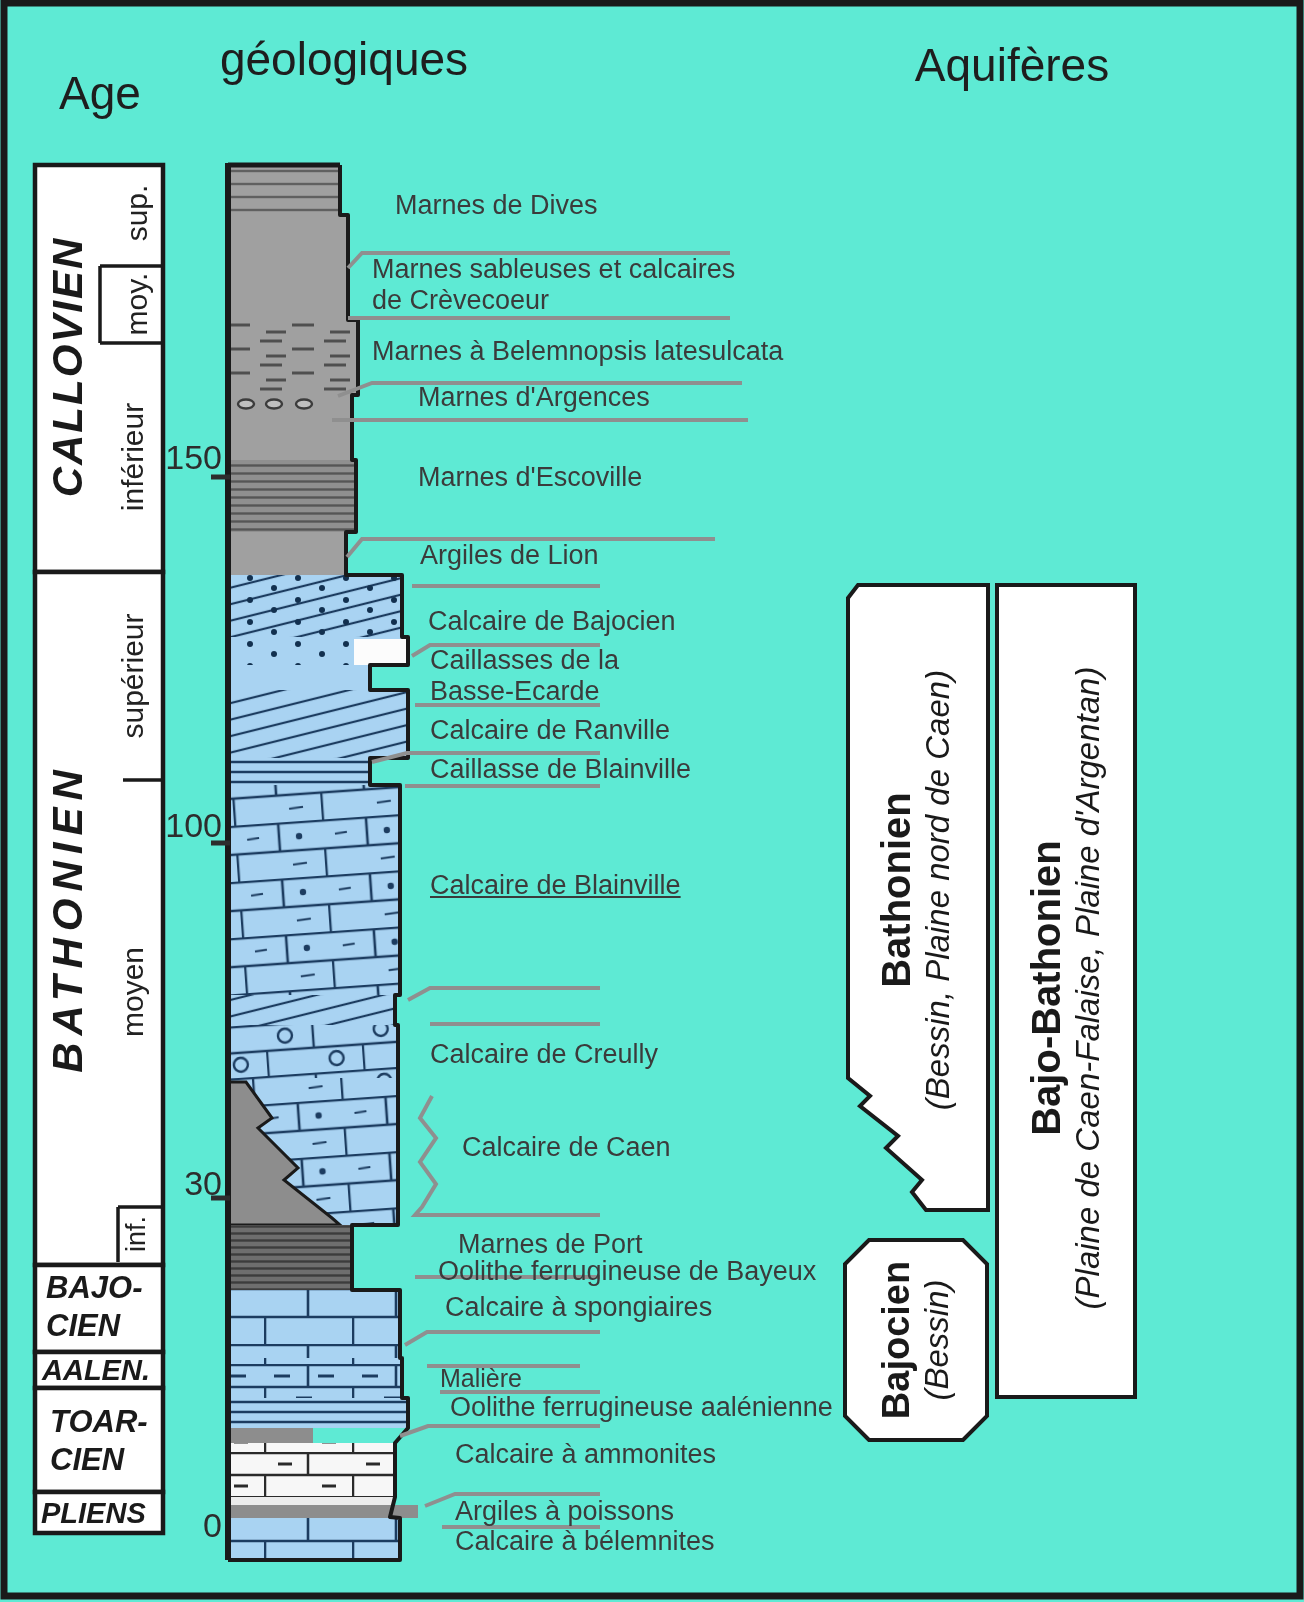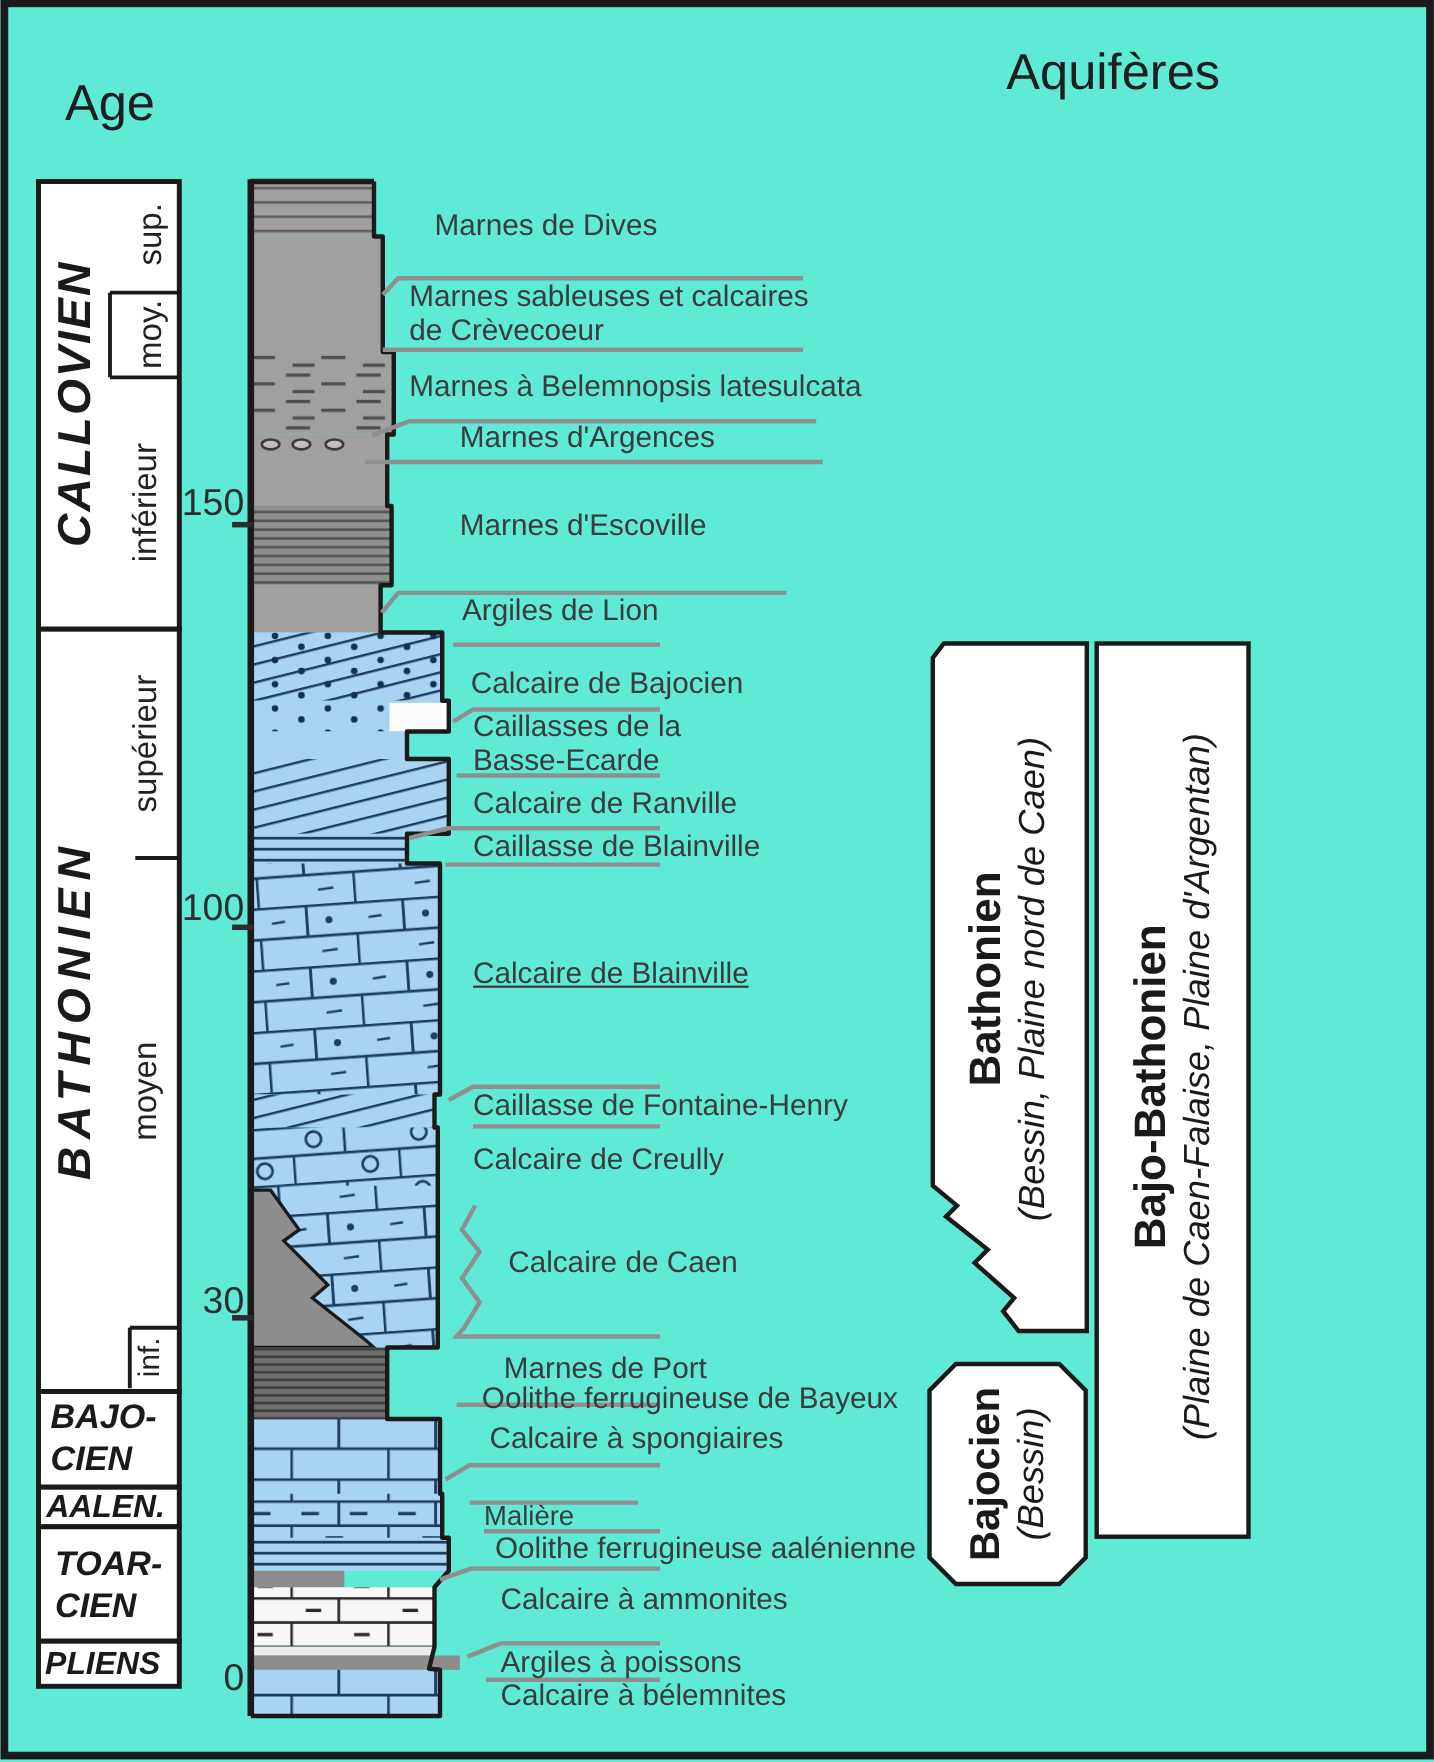--- a/index.html
+++ b/index.html
@@ -204,20 +204,21 @@
     <g fill="#ffffff" stroke="#1a1a1a" stroke-width="4">
       <polygon points="848,598 858,585 988,585 988,1210 926,1210 912,1192 922,1180 886,1148 898,1136
                 860,1106 870,1096 848,1078"></polygon>
       <rect x="997" y="585" width="138" height="812"></rect>
       <polygon points="869,1240 963,1240 987,1264 987,1416 963,1440 869,1440 845,1416 845,1264"></polygon>
     </g>
   </svg>
 
   <div class="txt hdr" style="left:40px;top:66px;width:120px;text-align:center;">Age</div>
   <div class="txt hdr2" style="left:194px;top:30px;width:300px;">
+    <div>géologiques</div>
   </div>
   <div class="txt hdr" style="left:862px;top:38px;width:300px;text-align:center;">Aquifères</div>
 
   <div class="vtext stage" style="left:68px;top:367px;letter-spacing:2px;">CALLOVIEN</div>
   <div class="vtext sub" style="left:137px;top:213px;">sup.</div>
   <div class="vtext sub" style="left:137px;top:304px;">moy.</div>
   <div class="vtext sub" style="left:133px;top:457px;">inférieur</div>
 
   <div class="vtext stage" style="left:68px;top:918px;letter-spacing:7px;">BATHONIEN</div>
   <div class="vtext sub" style="left:133px;top:676px;">supérieur</div>
@@ -242,21 +243,20 @@
   <div class="lbl" style="left:372px;top:336px;">Marnes à Belemnopsis latesulcata</div>
   <div class="lbl" style="left:418px;top:382px;">Marnes d'Argences</div>
   <div class="lbl" style="left:418px;top:462px;">Marnes d'Escoville</div>
   <div class="lbl" style="left:420px;top:540px;">Argiles de Lion</div>
   <div class="lbl" style="left:428px;top:606px;">Calcaire de Bajocien</div>
   <div class="lbl" style="left:430px;top:645px;">Caillasses de la</div>
   <div class="lbl" style="left:430px;top:676px;">Basse-Ecarde</div>
   <div class="lbl" style="left:430px;top:715px;">Calcaire de Ranville</div>
   <div class="lbl" style="left:430px;top:754px;">Caillasse de Blainville</div>
   <div class="lbl" style="left:430px;top:870px;text-decoration:underline;">Calcaire de Blainville</div>
-  <div class="lbl" style="left:430px;top:990px;">Caillasse de Fontaine-Henry</div>
   <div class="lbl" style="left:430px;top:1039px;">Calcaire de Creully</div>
   <div class="lbl" style="left:462px;top:1132px;">Calcaire de Caen</div>
   <div class="lbl" style="left:458px;top:1229px;">Marnes de Port</div>
   <div class="lbl" style="left:445px;top:1292px;">Calcaire à spongiaires</div>
   <div class="lbl" style="left:438px;top:1256px;">Oolithe ferrugineuse de Bayeux</div>
   <div class="lbl lblsm" style="left:440px;top:1364px;">Malière</div>
   <div class="lbl" style="left:450px;top:1392px;">Oolithe ferrugineuse aalénienne</div>
   <div class="lbl" style="left:455px;top:1439px;">Calcaire à ammonites</div>
   <div class="lbl" style="left:455px;top:1496px;">Argiles à poissons</div>
   <div class="lbl" style="left:455px;top:1526px;">Calcaire à bélemnites</div>

